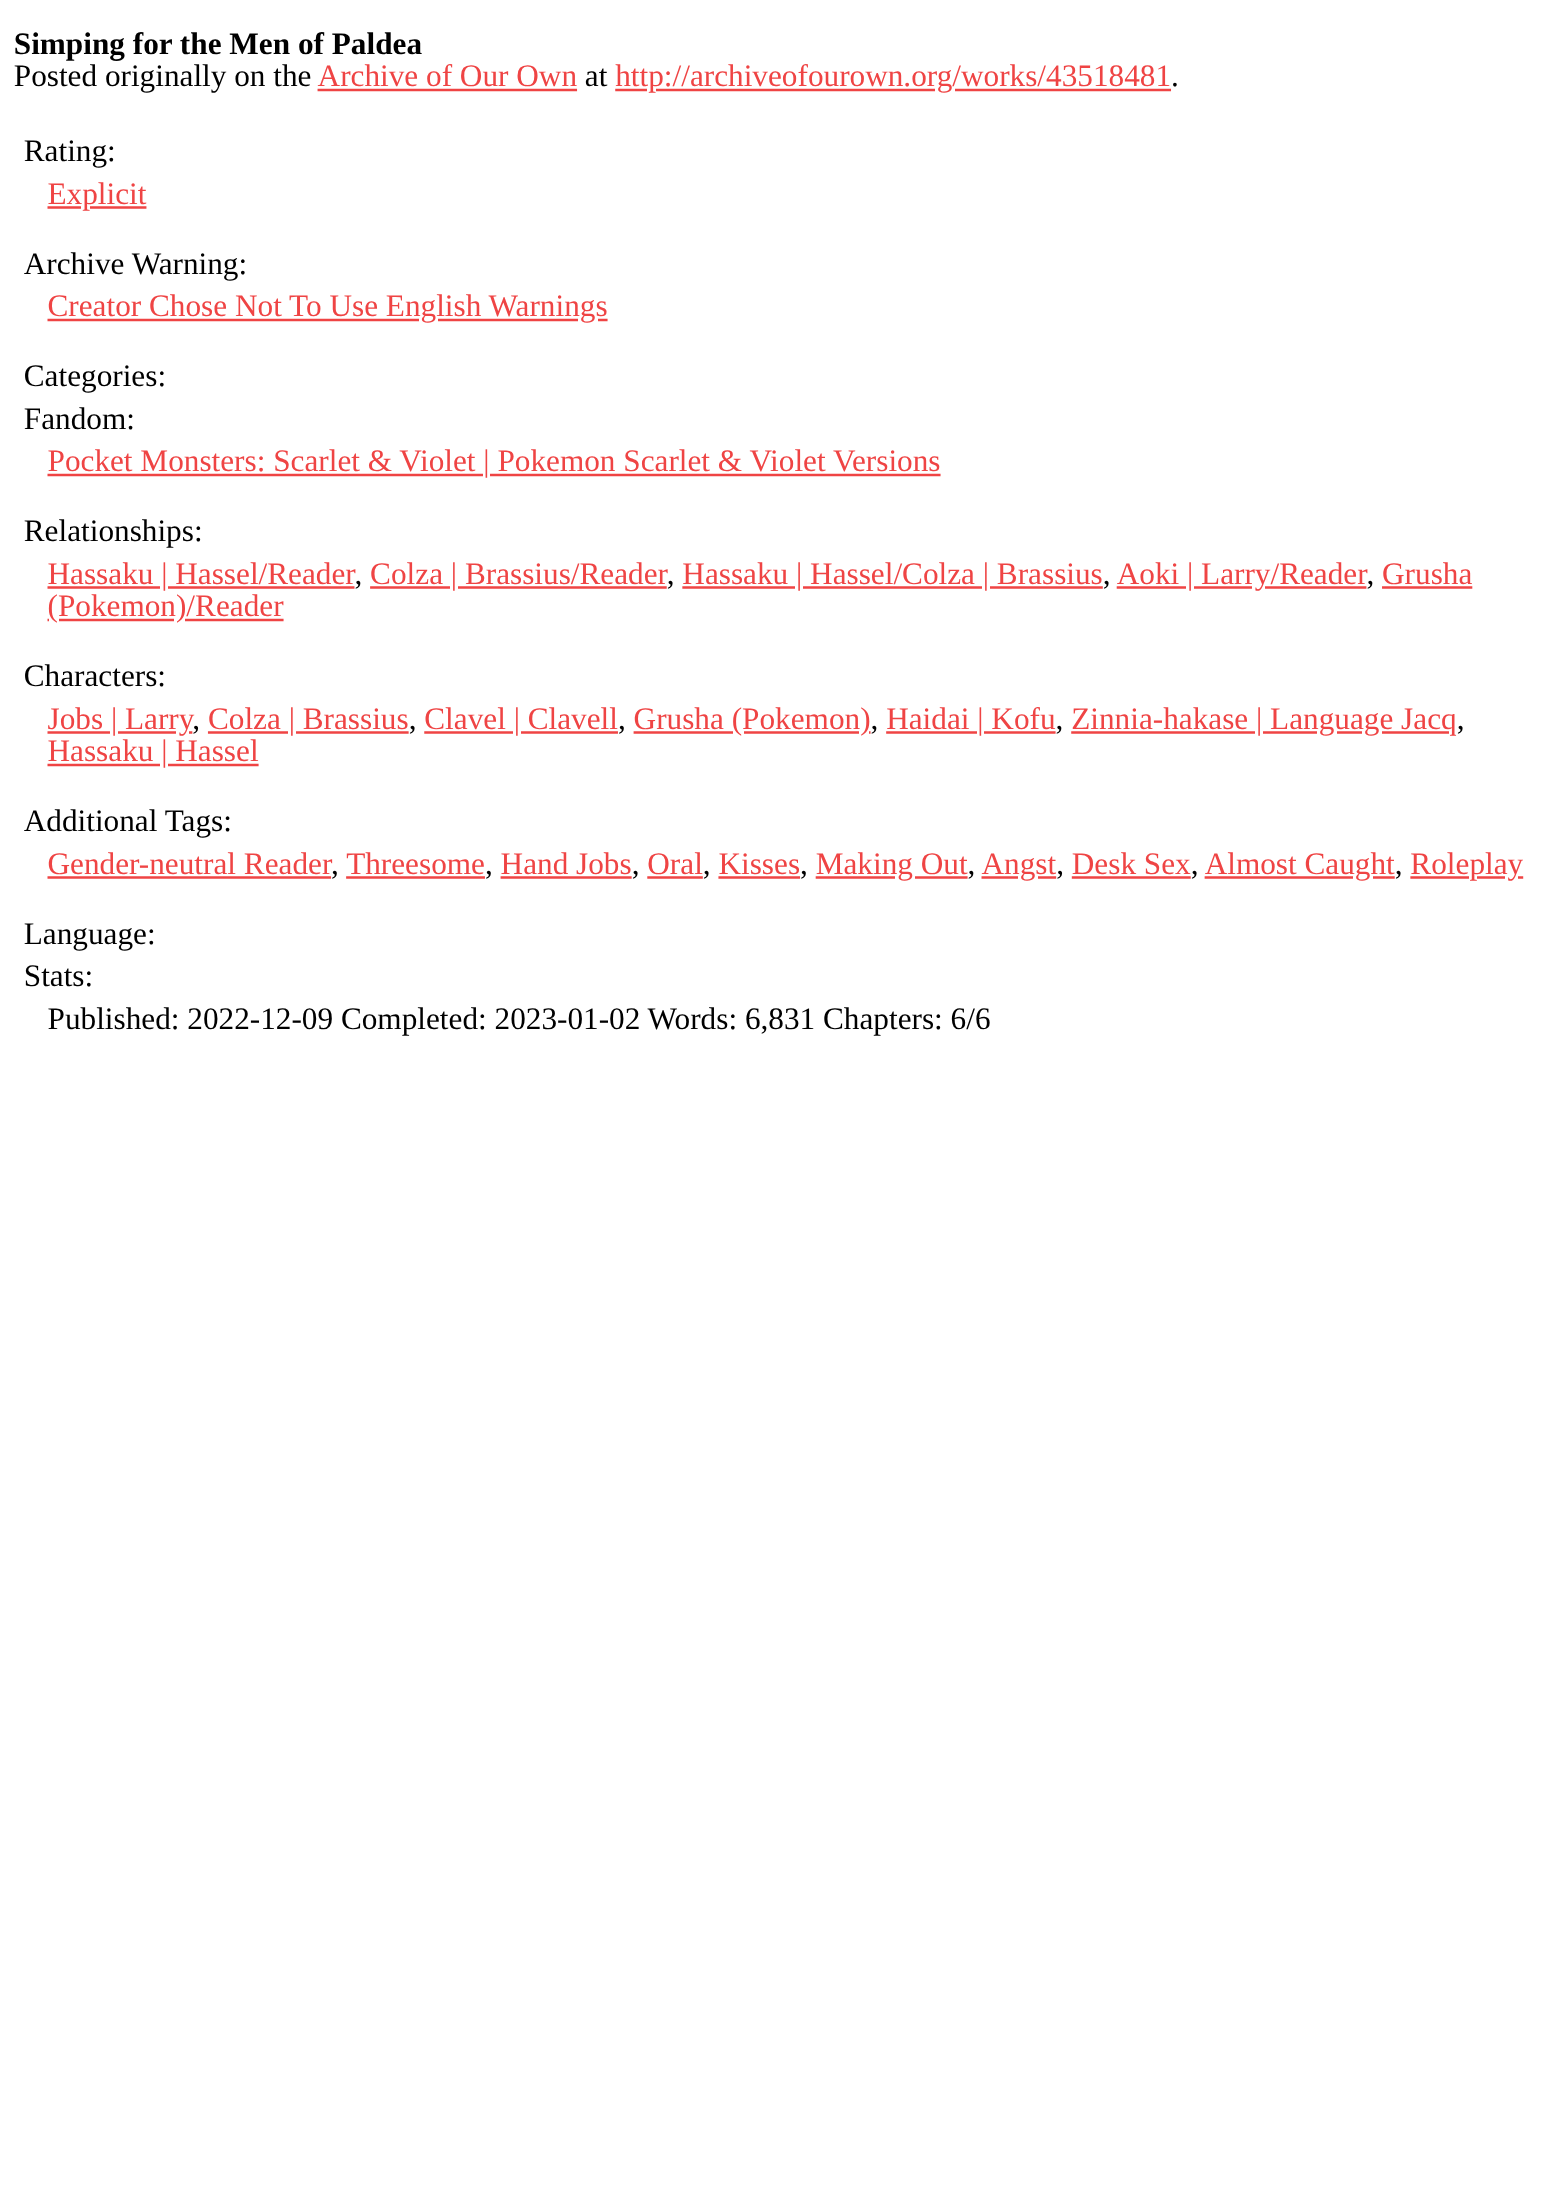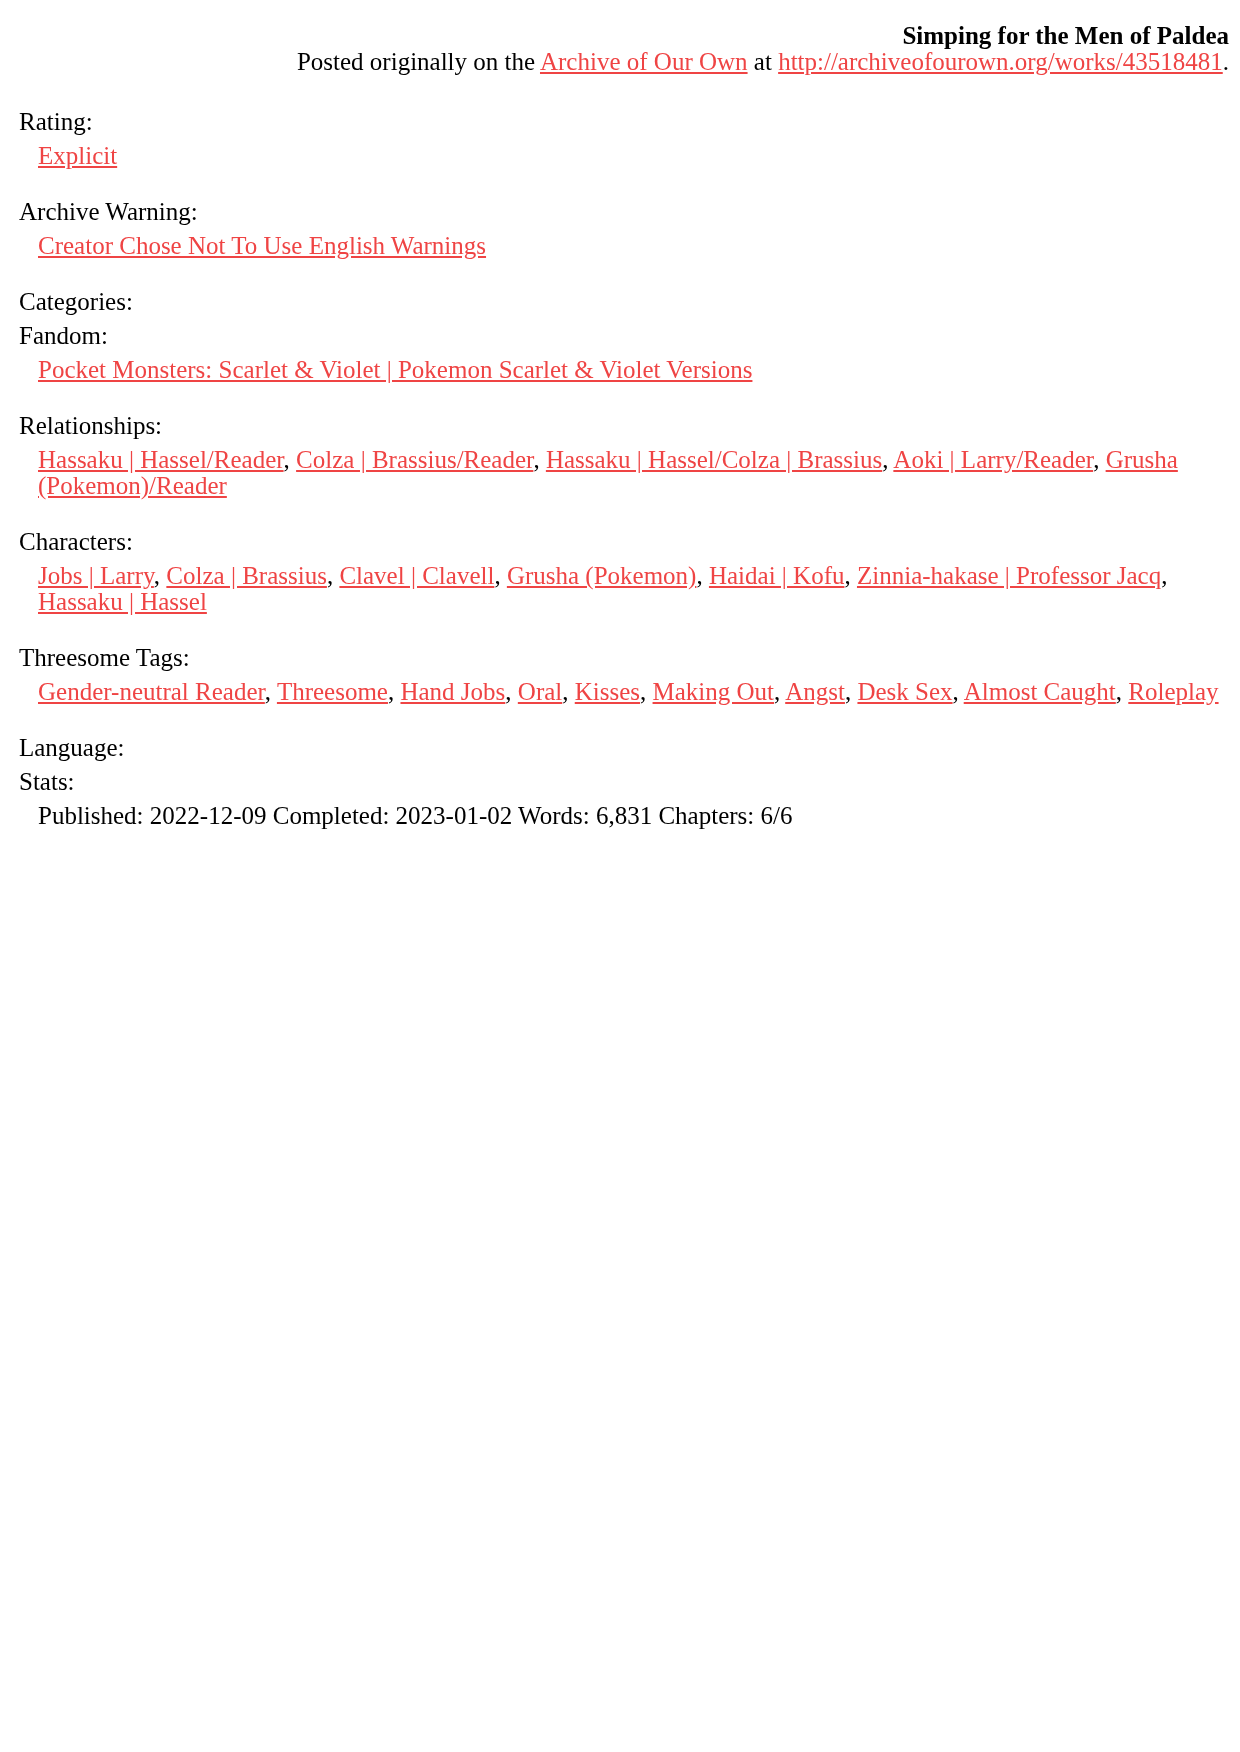--- a/index.html
+++ b/index.html
@@ -14,21 +14,21 @@
     height: 1752px;
     padding: 11px;
     overflow: hidden;
     background: #ffffff;
     color: #000000;
     font-family: "Liberation Serif", serif;
     font-size: 25px;
     line-height: 26px;
   }
   .preface {
-    text-align: right;
+    text-align: left;
     margin: 12px 0 34px 0;
   }
   .preface b {
     font-weight: bold;
   }
   dl.meta {
     margin: 0;
     padding: 0;
   }
   dl.meta dt {
@@ -59,21 +59,21 @@
       <dt>Rating:</dt>
       <dd><a class="lnk" href="#">Explicit</a></dd>
       <dt>Archive Warning:</dt>
       <dd><a class="lnk" href="#">Creator Chose Not To Use English Warnings</a></dd>
       <dt>Categories:</dt>
       <dt>Fandom:</dt>
       <dd><a class="lnk" href="#">Pocket Monsters: Scarlet &amp; Violet | Pokemon Scarlet &amp; Violet Versions</a></dd>
       <dt>Relationships:</dt>
       <dd><a class="lnk" href="#">Hassaku | Hassel/Reader</a>, <a class="lnk" href="#">Colza | Brassius/Reader</a>, <a class="lnk" href="#">Hassaku | Hassel/Colza | Brassius</a>, <a class="lnk" href="#">Aoki | Larry/Reader</a>, <a class="lnk" href="#">Grusha (Pokemon)/Reader</a></dd>
       <dt>Characters:</dt>
-      <dd><a class="lnk" href="#">Jobs | Larry</a>, <a class="lnk" href="#">Colza | Brassius</a>, <a class="lnk" href="#">Clavel | Clavell</a>, <a class="lnk" href="#">Grusha (Pokemon)</a>, <a class="lnk" href="#">Haidai | Kofu</a>, <a class="lnk" href="#">Zinnia-hakase | Professor Jacq</a>, <a class="lnk" href="#">Hassaku | Hassel</a></dd>
-      <dt>Threesome Tags:</dt>
+      <dd><a class="lnk" href="#">Jobs | Larry</a>, <a class="lnk" href="#">Colza | Brassius</a>, <a class="lnk" href="#">Clavel | Clavell</a>, <a class="lnk" href="#">Grusha (Pokemon)</a>, <a class="lnk" href="#">Haidai | Kofu</a>, <a class="lnk" href="#">Zinnia-hakase | Language Jacq</a>, <a class="lnk" href="#">Hassaku | Hassel</a></dd>
+      <dt>Additional Tags:</dt>
       <dd><a class="lnk" href="#">Gender-neutral Reader</a>, <a class="lnk" href="#">Threesome</a>, <a class="lnk" href="#">Hand Jobs</a>, <a class="lnk" href="#">Oral</a>, <a class="lnk" href="#">Kisses</a>, <a class="lnk" href="#">Making Out</a>, <a class="lnk" href="#">Angst</a>, <a class="lnk" href="#">Desk Sex</a>, <a class="lnk" href="#">Almost Caught</a>, <a class="lnk" href="#">Roleplay</a></dd>
       <dt>Language:</dt>
       <dt>Stats:</dt>
       <dd><span>Published: 2022-12-09 Completed: 2023-01-02 Words: 6,831 Chapters: 6/6</span></dd>
     </dl>
 
 </div>
 
 </body></html>

